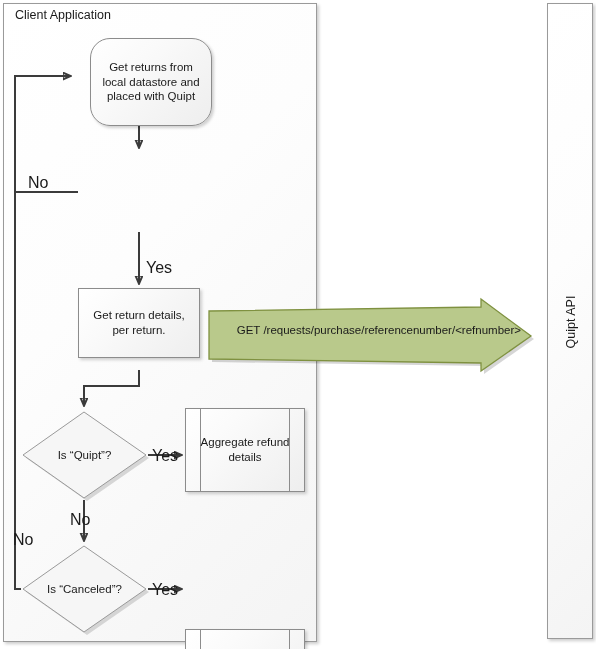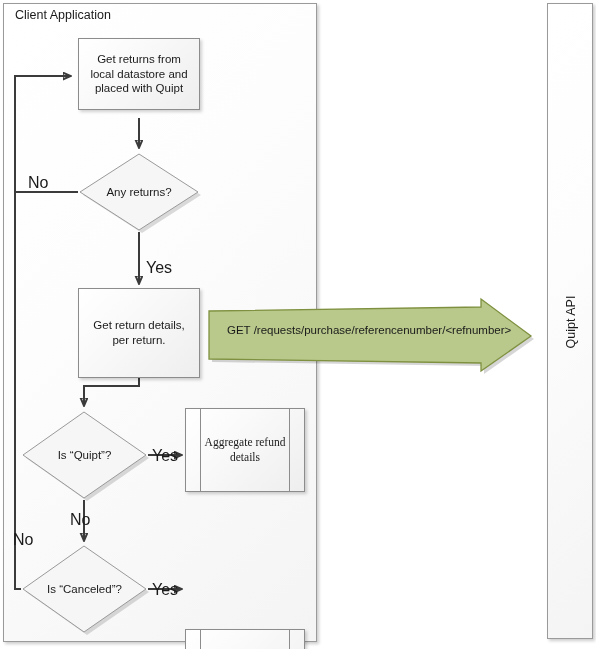--- a/index.html
+++ b/index.html
@@ -71,21 +71,21 @@
     align-items: center;
     justify-content: center;
     text-align: center;
     font-size: 11.5px;
     line-height: 1.30;
     padding: 2px 6px;
     color: #1a1a1a;
   }
 
   
-  .predef { position: relative; font-family: Liberation Serif, serif; }
+  .predef { position: relative; }
   .predef .bar {
     position: absolute;
     top: 0; bottom: 0;
     width: 0;
     border-left: 1px solid #8c8c8c;
   }
   .predef .bar.left  { left: 14px; }
   .predef .bar.right { right: 14px; }
   .predef .predef-label {
     position: relative;
@@ -125,24 +125,24 @@
     color: #1a1a1a;
     white-space: nowrap;
     background: transparent;
   }
 
   
   #api-arrow { position: absolute; left: 206px; top: 296px; width: 330px; height: 80px; }
   #api-arrow svg { position: absolute; left: 0; top: 0; }
   #api-arrow .arrow-text {
     position: absolute;
-    left: 21px;
+    left: 15px;
     top: 28px;
     width: 300px;
-    text-align: left;
+    text-align: right;
     font-size: 11.5px;
     color: #1a1a1a;
     white-space: nowrap;
     z-index: 3;
   }
 </style>
 </head>
 <body>
 
 <div id="canvas">
@@ -184,33 +184,26 @@
   <div id="api-arrow">
     <svg width="330" height="80" viewBox="0 0 330 80">
       <g transform="translate(3,3)">
         <path d="M0,12 L272,8 L272,0 L322,37 L272,72 L272,64 L0,60 Z" fill="rgba(0,0,0,0.16)" stroke="none" transform="translate(3,3)"></path>
         <path d="M0,12 L272,8 L272,0 L322,37 L272,72 L272,64 L0,60 Z" fill="#b9c98b" stroke="#7f9140" stroke-width="1.3"></path>
       </g>
     </svg>
     <div class="arrow-text">GET /requests/purchase/referencenumber/&lt;refnumber&gt;</div>
   </div>
 
-  <div class="process abs" style="left:78px; top:38px; width:122px; height:72px;">
+  <div class="process abs" style="left:90px; top:38px; width:122px; height:88px;border-radius:20px;">
     <span>Get returns from local datastore and placed with Quipt</span>
   </div>
 
-  <div class="decision" style="left:78px; top:152px; width:122px; height:80px;">
-    <svg width="122" height="80" viewBox="0 0 122 80">
-      <polygon points="61,2 120,40 61,78 2,40" fill="rgba(0,0,0,0.14)" stroke="none" transform="translate(3,3)"></polygon>
-      <polygon points="61,2 120,40 61,78 2,40" fill="#f6f6f6" stroke="#9a9a9a" stroke-width="1"></polygon>
-    </svg>
-    <div class="dlabel">Any returns?</div>
-  </div>
-
-  <div class="process abs" style="left:78px; top:288px; width:122px; height:90px;">
+
+  <div class="process abs" style="left:78px; top:288px; width:122px; height:70px;">
     <span>Get return details, per return.</span>
   </div>
 
   <div class="decision" style="left:21px; top:410px; width:127px; height:90px;">
     <svg width="127" height="90" viewBox="0 0 127 90">
       <polygon points="63,2 125,45 63,88 2,45" fill="rgba(0,0,0,0.14)" stroke="none" transform="translate(3,3)"></polygon>
       <polygon points="63,2 125,45 63,88 2,45" fill="#f6f6f6" stroke="#9a9a9a" stroke-width="1"></polygon>
     </svg>
     <div class="dlabel">Is “Quipt”?</div>
   </div>

